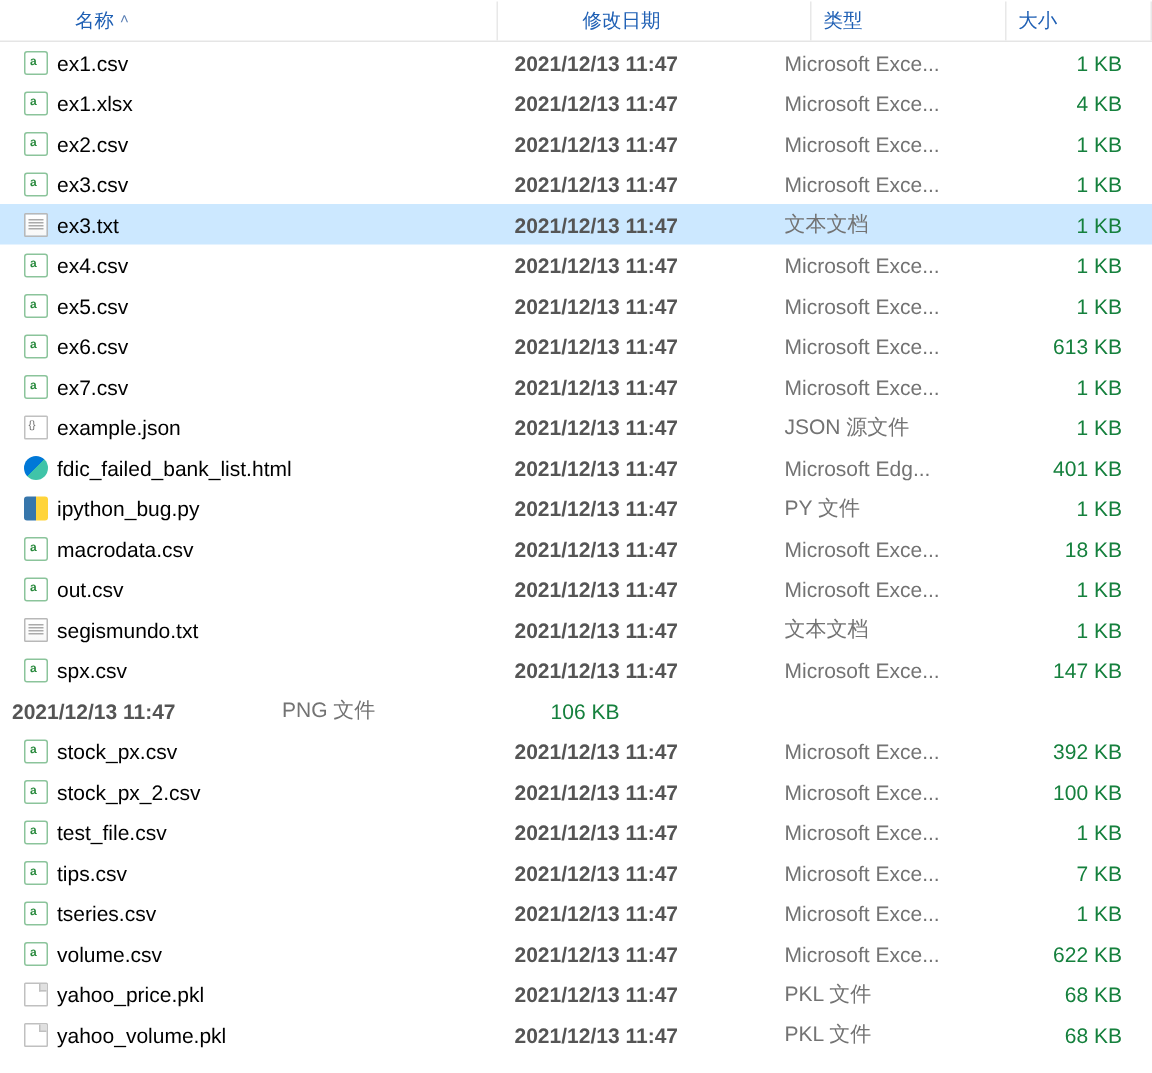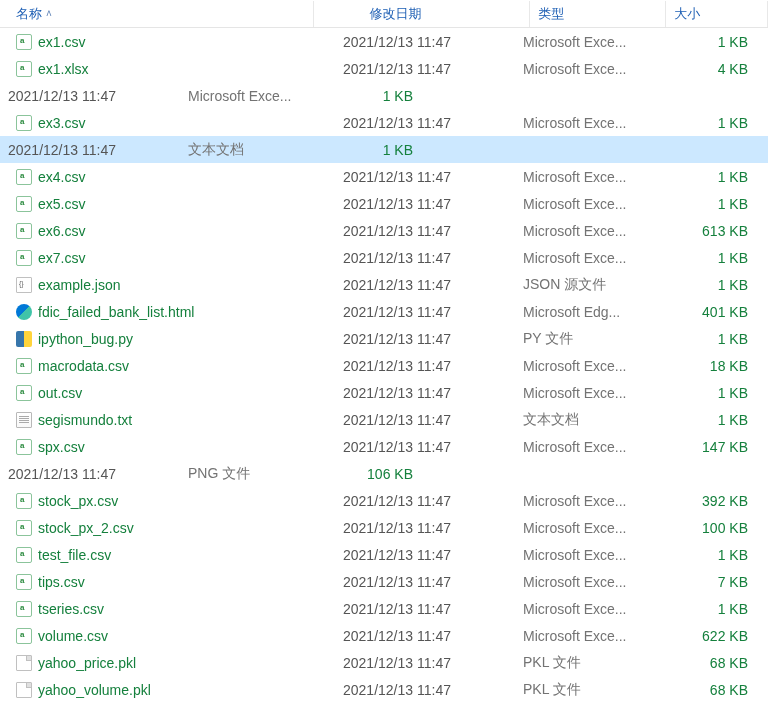--- a/index.html
+++ b/index.html
@@ -25,21 +25,21 @@
     }
     .header-cell {
       color: #1e5fb4;
       font-size: 13px;
       padding: 4px 8px;
       border-right: 1px solid #e8e8e8;
       display: flex;
       align-items: center;
       gap: 4px;
     }
-    .col-name { width: 335px; padding-left: 16px; }
+    .col-name { width: 335px; padding-left: 16px; margin-left: 34px; }
     .col-date { width: 180px; margin-left: 48px; }
     .col-type { width: 145px; }
     .col-size { width: 108px; text-align: right; justify-content: flex-start; }
     .sort-arrow {
       font-size: 10px;
       color: #5a7fb4;
     }
     .file-row {
       display: flex;
       height: 27px;
@@ -57,21 +57,21 @@
       color: #333333;
       font-size: 14px;
     }
     .cell-name {
       width: 335px;
       display: flex;
       align-items: center;
       gap: 6px;
       padding-left: 16px;
     }
-    .cell-date { width: 180px; color: #555555; }
+    .cell-date { width: 180px; color: #555555; font-weight: bold; }
     .cell-type { width: 145px; color: #737373; }
     .cell-size { width: 108px; text-align: right; color: #15803d; padding-right: 20px; }
     .file-icon {
       width: 16px;
       height: 16px;
       flex-shrink: 0;
       display: inline-flex;
       align-items: center;
       justify-content: center;
     }
@@ -154,21 +154,21 @@
       position: absolute;
       top: 0;
       right: 0;
       width: 4px;
       height: 4px;
       background: #e0e0e0;
       border-left: 1px solid #c0c0c0;
       border-bottom: 1px solid #c0c0c0;
     }
     .filename-text {
-      color: #15803d;
+      color: #000000;
     }
   </style>
 </head>
 <body>
 
 <div class="file-list">
   <div class="header-row">
     <div class="header-cell col-name">
       <span>名称</span>
       <span class="sort-arrow">˄</span>
@@ -196,34 +196,42 @@
       <div class="file-row">
         <div class="cell cell-name">
           <span class="file-icon icon-excel"></span>
           <span class="filename-text">ex1.xlsx</span>
         </div>
         <div class="cell cell-date">2021/12/13 11:47</div>
         <div class="cell cell-type">Microsoft Exce...</div>
         <div class="cell cell-size">4 KB</div>
       </div>
       <div class="file-row">
+        <div class="cell cell-name">
+          <span class="file-icon icon-excel"></span>
+          <span class="filename-text">ex2.csv</span>
+        </div>
         <div class="cell cell-date">2021/12/13 11:47</div>
         <div class="cell cell-type">Microsoft Exce...</div>
         <div class="cell cell-size">1 KB</div>
       </div>
       <div class="file-row">
         <div class="cell cell-name">
           <span class="file-icon icon-excel"></span>
           <span class="filename-text">ex3.csv</span>
         </div>
         <div class="cell cell-date">2021/12/13 11:47</div>
         <div class="cell cell-type">Microsoft Exce...</div>
         <div class="cell cell-size">1 KB</div>
       </div>
       <div class="file-row selected">
+        <div class="cell cell-name">
+          <span class="file-icon icon-txt"></span>
+          <span class="filename-text">ex3.txt</span>
+        </div>
         <div class="cell cell-date">2021/12/13 11:47</div>
         <div class="cell cell-type">文本文档</div>
         <div class="cell cell-size">1 KB</div>
       </div>
       <div class="file-row">
         <div class="cell cell-name">
           <span class="file-icon icon-excel"></span>
           <span class="filename-text">ex4.csv</span>
         </div>
         <div class="cell cell-date">2021/12/13 11:47</div>

